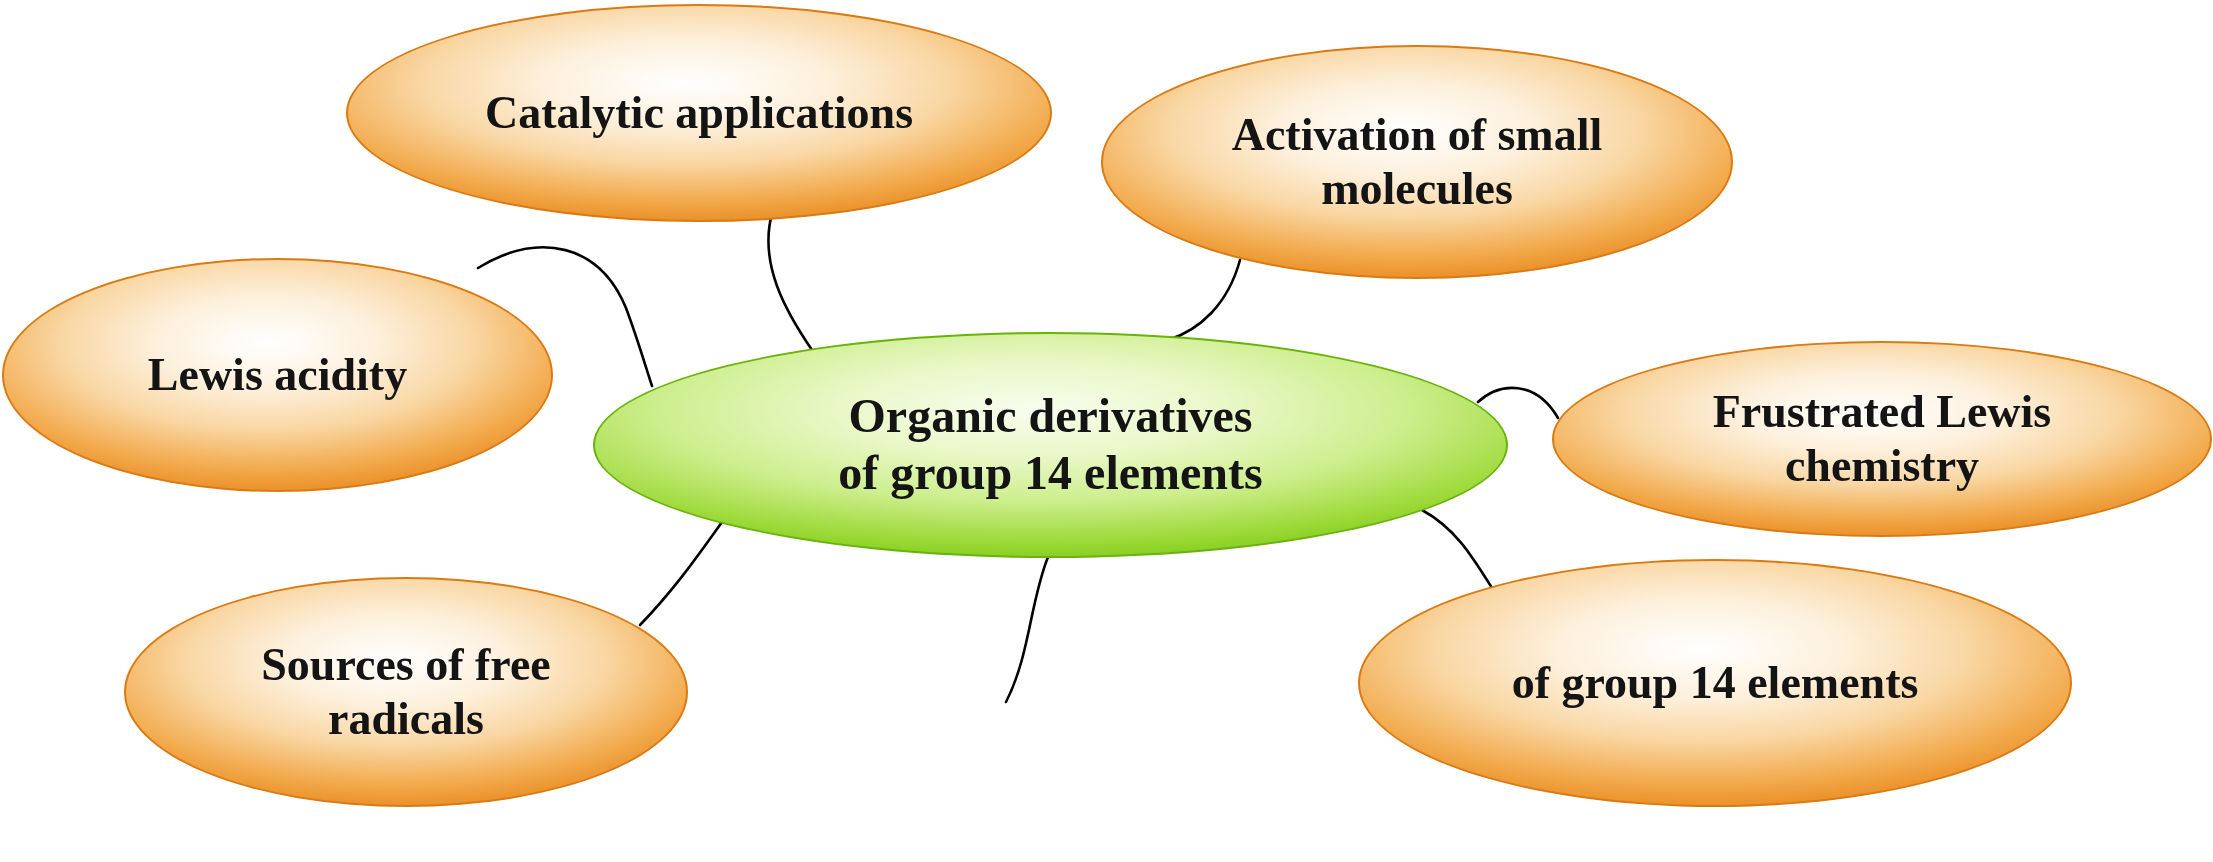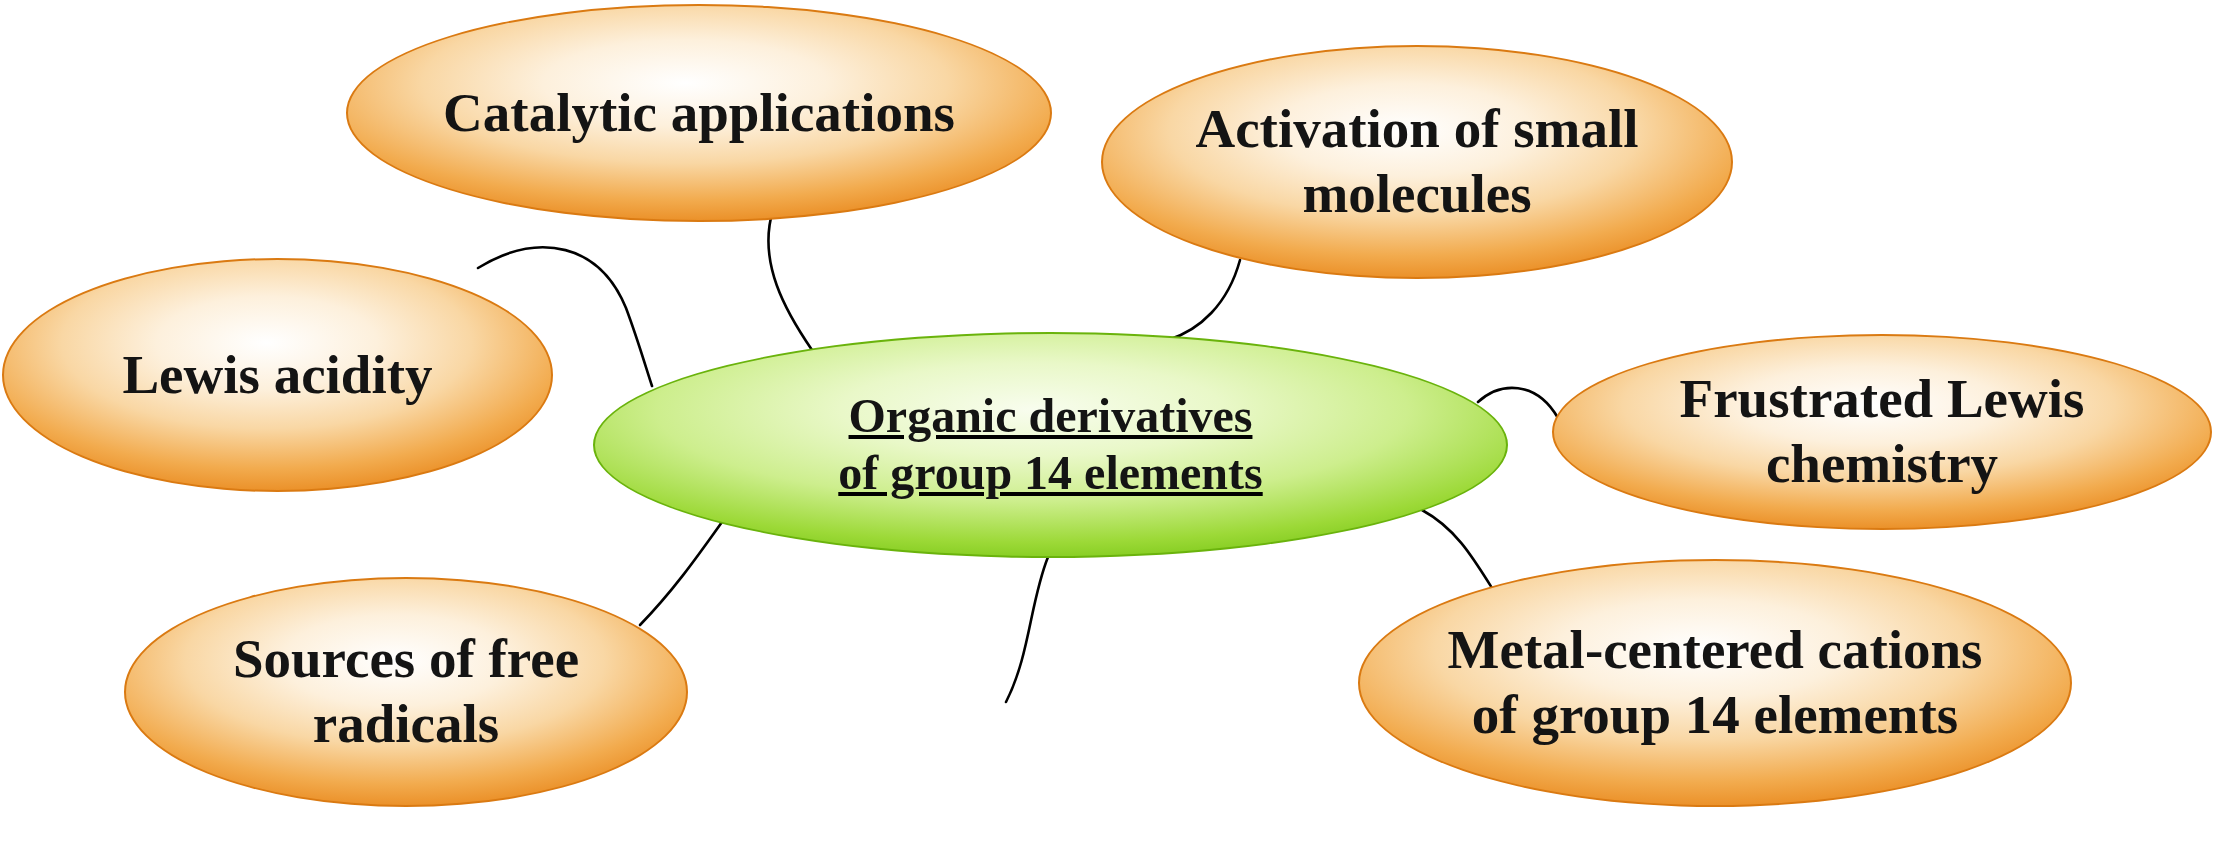--- a/index.html
+++ b/index.html
@@ -46,39 +46,39 @@
                 #f8fdee 0%, #e9f8c8 28%, #cdee8d 55%, #9cd937 80%, #76c513 97%, #6cbc0d 100%);
     border: 2px solid #6ab30c;
   }
   .node .label {
     font-weight: bold;
     color: #141414;
     line-height: 1.18;
     padding: 0 26px;
   }
   .node .line { display: block; }
-  .fs-46 .label { font-size: 55px; }
+  .fs-46 .label { font-size: 46px; }
   .fs-48 .label { font-size: 48px; }
 </style>
 </head>
 <body>
 
 <div id="stage">
 
   <svg id="connector-layer" viewBox="0 0 2213 862">
     <path d="M 773 210 C 757 262, 786 312, 812 350"></path>
     <path d="M 1240 260 C 1228 304, 1200 330, 1168 340"></path>
     <path d="M 478 268 C 540 230, 600 245, 626 308 C 638 340, 646 368, 652 386"></path>
     <path d="M 1478 402 C 1500 382, 1536 380, 1558 418"></path>
     <path d="M 722 522 C 695 560, 672 592, 640 625"></path>
     <path d="M 1048 557 C 1030 602, 1030 655, 1006 702"></path>
     <path d="M 1422 510 C 1455 528, 1472 556, 1492 588"></path>
   </svg>
 
-  <div class="node center-node fs-48" style="left:593px; top:332px; width:915px; height:226px;text-decoration:underline;">
+  <div class="node center-node fs-48" style="left:593px; top:332px; width:915px; height:226px;">
     <div class="label">
       <span class="line">Organic derivatives</span>
       <span class="line">of group 14 elements</span>
     </div>
   </div>
 
   <div class="node fs-46" style="left:346px; top:4px; width:706px; height:218px;">
     <div class="label">
       <span class="line">Catalytic applications</span>
       <span class="line"></span>
@@ -92,35 +92,34 @@
     </div>
   </div>
 
   <div class="node fs-46" style="left:1101px; top:45px; width:632px; height:234px;">
     <div class="label">
       <span class="line">Activation of small</span>
       <span class="line">molecules</span>
     </div>
   </div>
 
-  <div class="node fs-46" style="left:1552px; top:334px; width:660px; height:196px;text-align:center;">
+  <div class="node fs-46" style="left:1552px; top:341px; width:660px; height:196px;text-align:center;">
     <div class="label">
       <span class="line">Frustrated Lewis</span>
       <span class="line">chemistry</span>
     </div>
   </div>
 
   <div class="node fs-46" style="left:124px; top:577px; width:564px; height:230px;">
     <div class="label">
       <span class="line">Sources of free</span>
       <span class="line">radicals</span>
     </div>
   </div>
 
 
   <div class="node fs-46" style="left:1358px; top:559px; width:714px; height:248px;">
     <div class="label">
-      <span class="line">Metal-centered cations</span>
       <span class="line">of group 14 elements</span>
     </div>
   </div>
 
 </div>
 
 </body></html>

